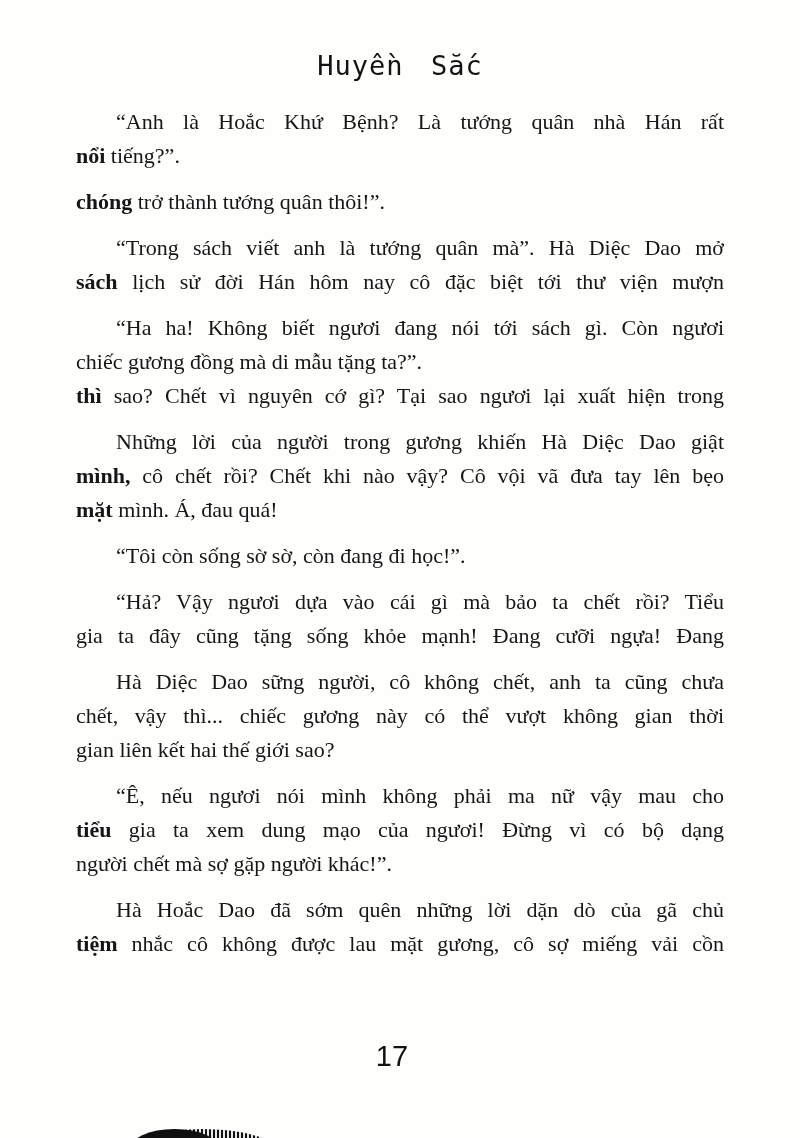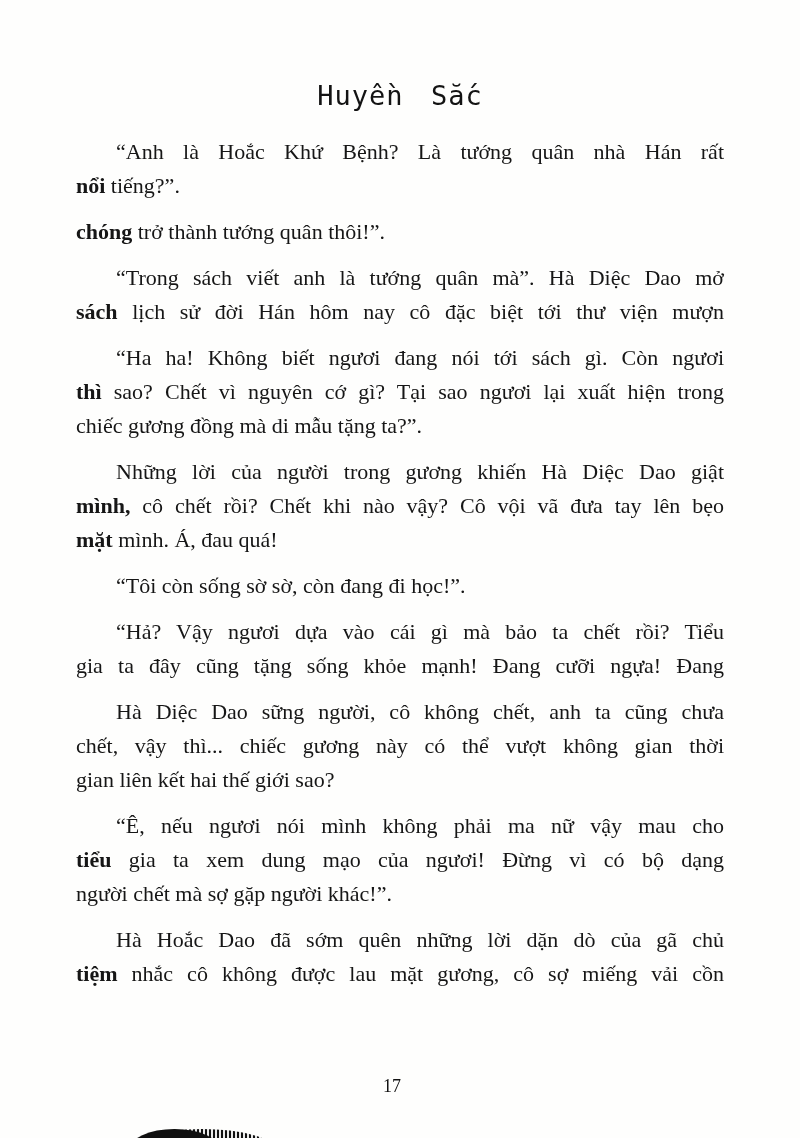--- a/index.html
+++ b/index.html
@@ -3,37 +3,37 @@
 <meta charset="utf-8">
 <style>
   html,body { margin:0; padding:0; background:#888; }
   .page {
     position:relative; width:800px; height:1138px; margin:0 auto;
     background:#fefefdff; background:#fefefd; color:#161616;
     font-family:"Liberation Serif","DejaVu Serif",serif;
     overflow:hidden;
   }
   .title {
-    padding-top:80px; text-align:center;
+    padding-top:50px; text-align:center;
     font-family:"DejaVu Sans Mono","Liberation Mono",monospace;
     font-size:27px; letter-spacing:1px; word-spacing:10px; color:#131313;
   }
   .text {
     margin:24px 76px 0 76px;
     font-size:22px; line-height:34px;
   }
   .para { margin:12px 0 9px 0; }
   .ln { text-align:justify; text-align-last:justify; }
   .ln.nostretch { text-align:left; text-align-last:auto; }
   .ind { text-indent:40px; }
   .lead { font-weight:bold; }
   .pagenum {
     position:absolute; top:1040px; left:0; width:784px; text-align:center;
-    font-family:Liberation Serif, serif;
-    font-size:18px; color:#131313;margin-top:36px;
+    font-family:Liberation Sans, sans-serif;
+    font-size:29px; color:#131313;
   }
   .illus {
     position:absolute; top:1129px; left:129px; width:146px; height:42px;
     border-radius:50%;
     background:repeating-linear-gradient(90deg,#101010 0 2px,#e9e9e9 2px 4px);
   }
   .illus::before {
     content:""; position:absolute; left:0; top:0; width:62%; height:100%;
     border-radius:50%; background:#101010;
   }
@@ -56,22 +56,22 @@
       <div class="ln nostretch"><span class="lead">chóng</span><span> trở thành tướng quân thôi!”.</span></div>
     </div>
 
     <div class="para">
       <div class="ln ind"><span class="lead"></span><span>“Trong sách viết anh là tướng quân mà”. Hà Diệc Dao mở</span></div>
       <div class="ln"><span class="lead">sách</span><span> lịch sử đời Hán hôm nay cô đặc biệt tới thư viện mượn</span></div>
     </div>
 
     <div class="para">
       <div class="ln ind"><span class="lead"></span><span>“Ha ha! Không biết ngươi đang nói tới sách gì. Còn ngươi</span></div>
+      <div class="ln nostretch"><span class="lead"></span><span>chiếc gương đồng mà di mẫu tặng ta?”.</span></div>
       <div class="ln"><span class="lead">thì</span><span> sao? Chết vì nguyên cớ gì? Tại sao ngươi lại xuất hiện trong</span></div>
-      <div class="ln nostretch"><span class="lead"></span><span>chiếc gương đồng mà di mẫu tặng ta?”.</span></div>
     </div>
 
     <div class="para">
       <div class="ln ind"><span class="lead"></span><span>Những lời của người trong gương khiến Hà Diệc Dao giật</span></div>
       <div class="ln"><span class="lead">mình,</span><span> cô chết rồi? Chết khi nào vậy? Cô vội vã đưa tay lên bẹo</span></div>
       <div class="ln nostretch"><span class="lead">mặt</span><span> mình. Á, đau quá!</span></div>
     </div>
 
     <div class="para">
       <div class="ln ind nostretch"><span class="lead"></span><span>“Tôi còn sống sờ sờ, còn đang đi học!”.</span></div>

